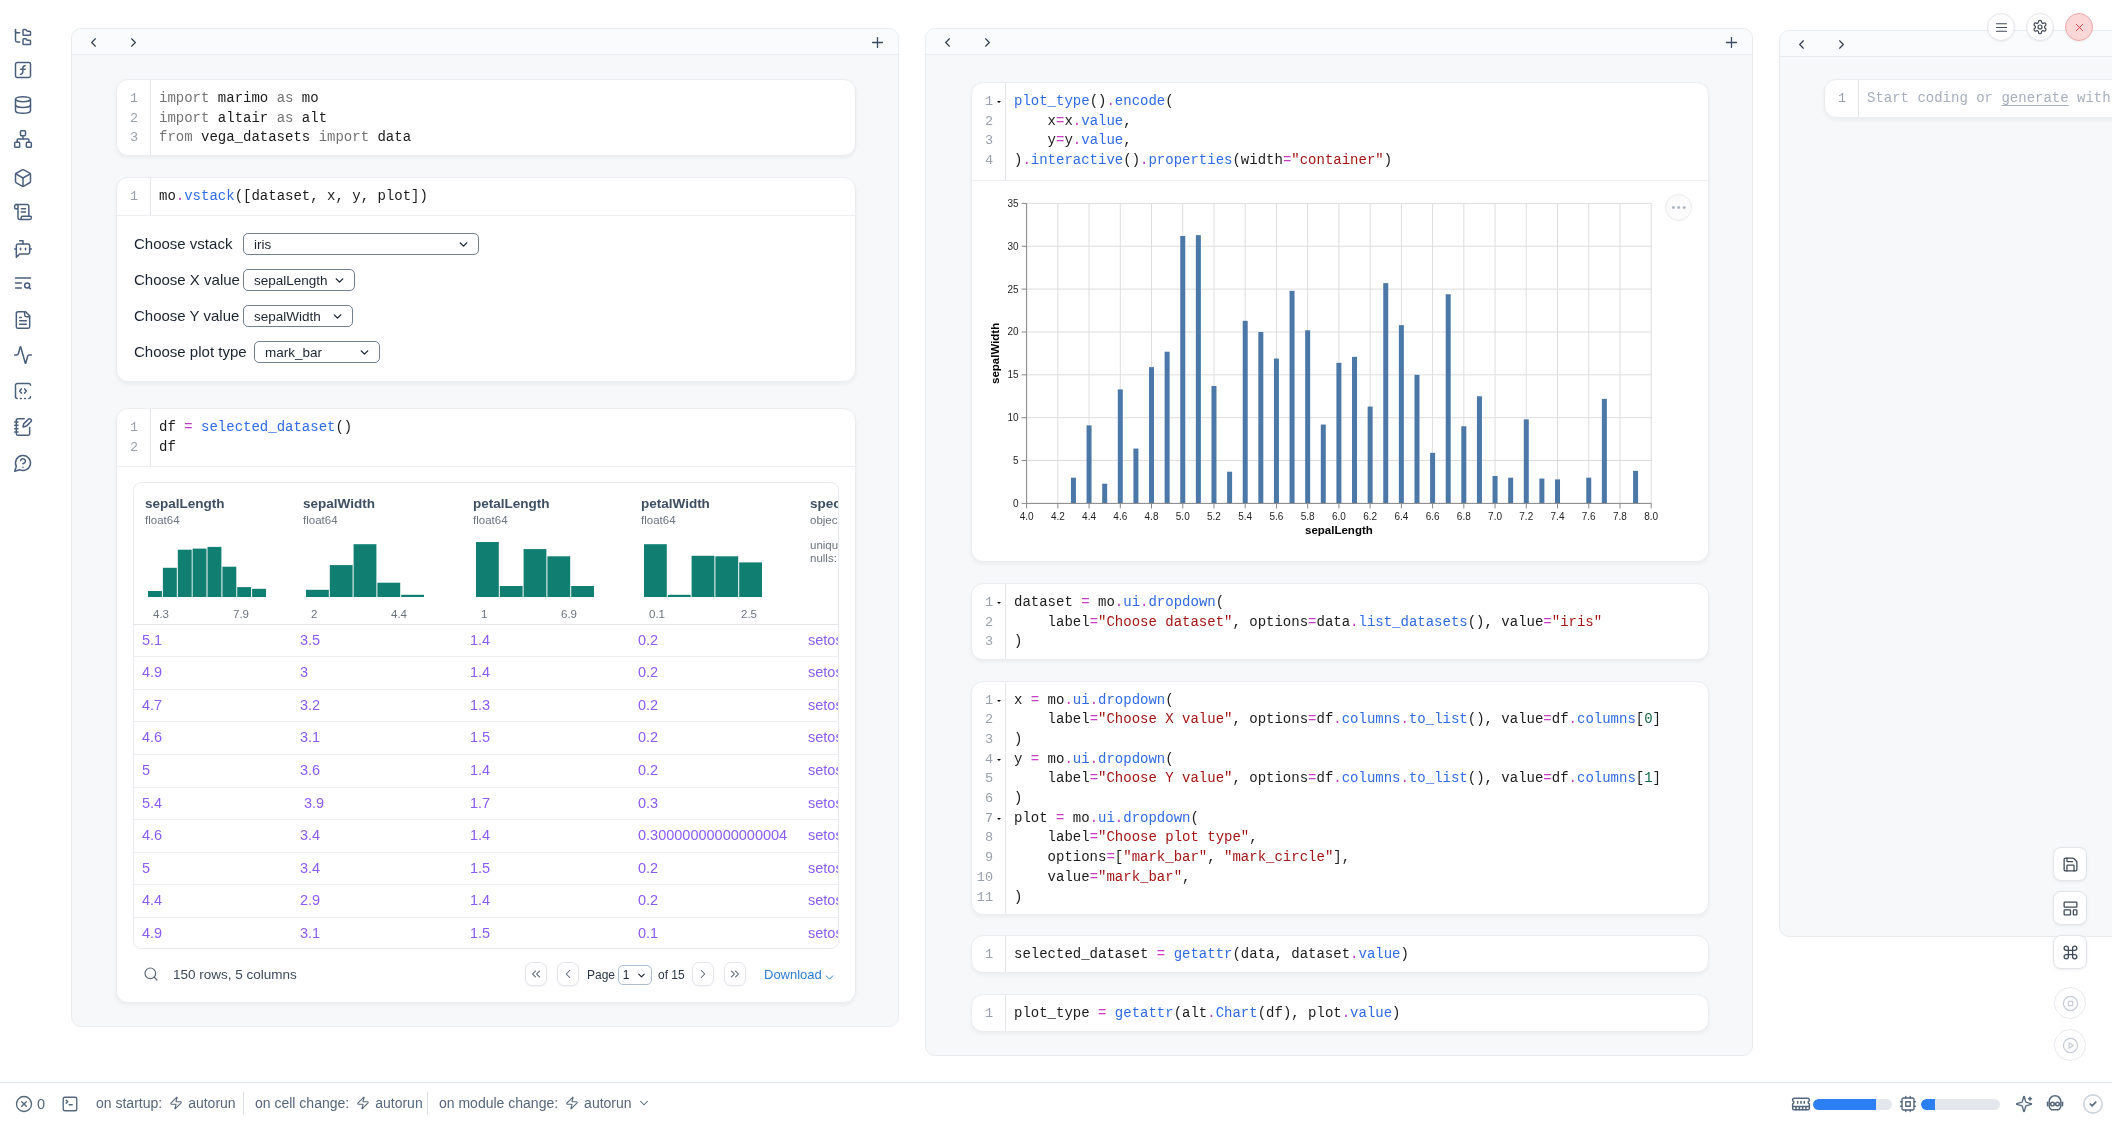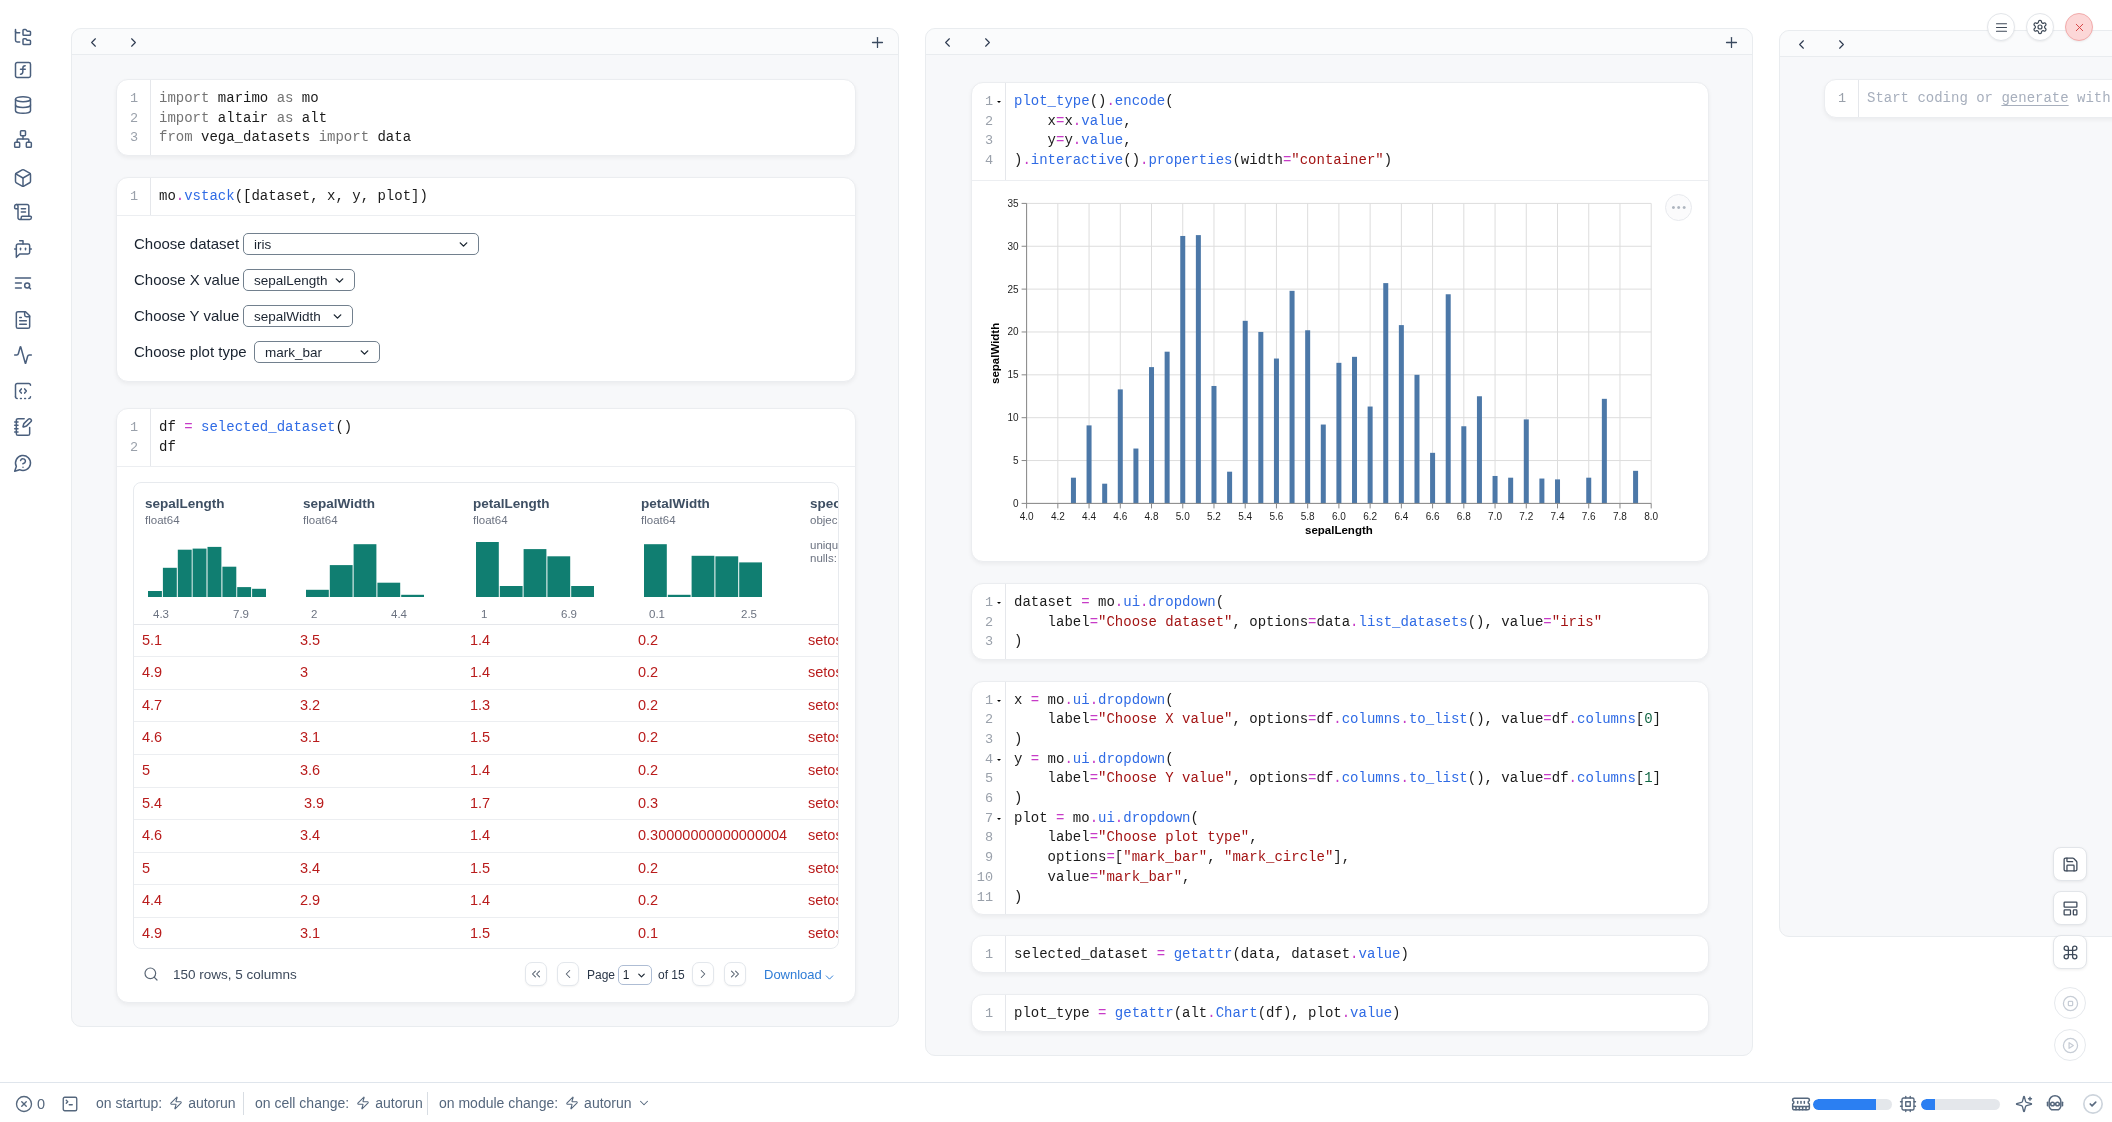--- a/index.html
+++ b/index.html
@@ -33,21 +33,21 @@
 .tablebox{position:absolute;left:16px;top:72.6px;width:706px;height:467.4px;background:#fff;
  border:1px solid #e7eaee;border-radius:8px;overflow:hidden}
 .tcol{position:absolute;top:0;height:142px;overflow:hidden}
 .tname{margin-top:13px;font-size:13.5px;font-weight:bold;color:#3e4f63}
 .ttype{margin-top:3px;font-size:11.5px;color:#6b7280}
 .thist{display:block;position:absolute;left:3px;top:59px}
 .tmin,.tmax{position:absolute;top:125px;font-size:11.5px;color:#6b7280}
 .tmin{left:8px}
 .tuniq{margin-top:13px;font-size:11.5px;color:#6b7280;line-height:13px}
 .thdr-line{position:absolute;left:0;right:0;top:141px;height:1px;background:#e5e7eb}
-.trow{position:absolute;left:0;right:0;height:32.6px;border-bottom:1px solid #eceef1;font-size:14.5px;color:#b91c1c}
+.trow{position:absolute;left:0;right:0;height:32.6px;border-bottom:1px solid #eceef1;font-size:14.5px;color:#8b5cf6}
 .trow span{position:absolute;top:7px}
 .ficon,.pbtn{position:absolute}
 .pbtn{width:22px;height:24px;background:#fff;border:1px solid #e3e7ec;border-radius:7px;
  box-shadow:0 1px 2px rgba(0,0,0,.05);display:flex;align-items:center;justify-content:center}
 .frows{position:absolute;font-size:13.5px;color:#3d4a5c}
 .fsm{position:absolute;font-size:12px;color:#2a3648}
 .pgsel{position:absolute;width:34px;height:20px;background:#fff;border:1px solid #aebdd4;border-radius:5px;
  display:flex;align-items:center;justify-content:center;font-size:12px;color:#1a2330}
 .fdl{position:absolute;font-size:13px;color:#2e7cd6}
 .chart{position:absolute}
@@ -242,21 +242,21 @@
         <div class="cl"><span class="ln">3</span><span class="cc"><i class="k">from</i> vega_datasets <i class="k">import</i> data</span></div>
       </div>
     </div>
     <div class="cell" id="" style="left:116px;top:176.5px;width:740px;height:205.5px">
       <div class="gline" style="height:37.7px"></div>
       <div class="codewrap">
         <div class="cl"><span class="ln">1</span><span class="cc">mo<i class="o">.</i><i class="f">vstack</i>([dataset, x, y, plot])</span></div>
       </div>
       <div class="vdiv" style="top:37.7px"></div>
       <div class="outwrap">
-        <span class="lbl" style="left:17px;top:57px">Choose dataset</span>
+        <span class="lbl" style="left:17px;top:57px">Choose vstack</span>
         <div class="sel" style="left:126px;top:55.5px;width:236px">
           <span>iris</span>
           <svg class="selch" viewBox="0 0 24 24" fill="none" stroke="#1c2733" stroke-width="2.6" stroke-linecap="round" stroke-linejoin="round">
             <path d="m6 9 6 6 6-6"></path>
           </svg>
         </div>
         <span class="lbl" style="left:17px;top:93px">Choose X value</span>
         <div class="sel" style="left:126px;top:91.5px;width:112px">
           <span>sepalLength</span>
           <svg class="selch" viewBox="0 0 24 24" fill="none" stroke="#1c2733" stroke-width="2.6" stroke-linecap="round" stroke-linejoin="round">

